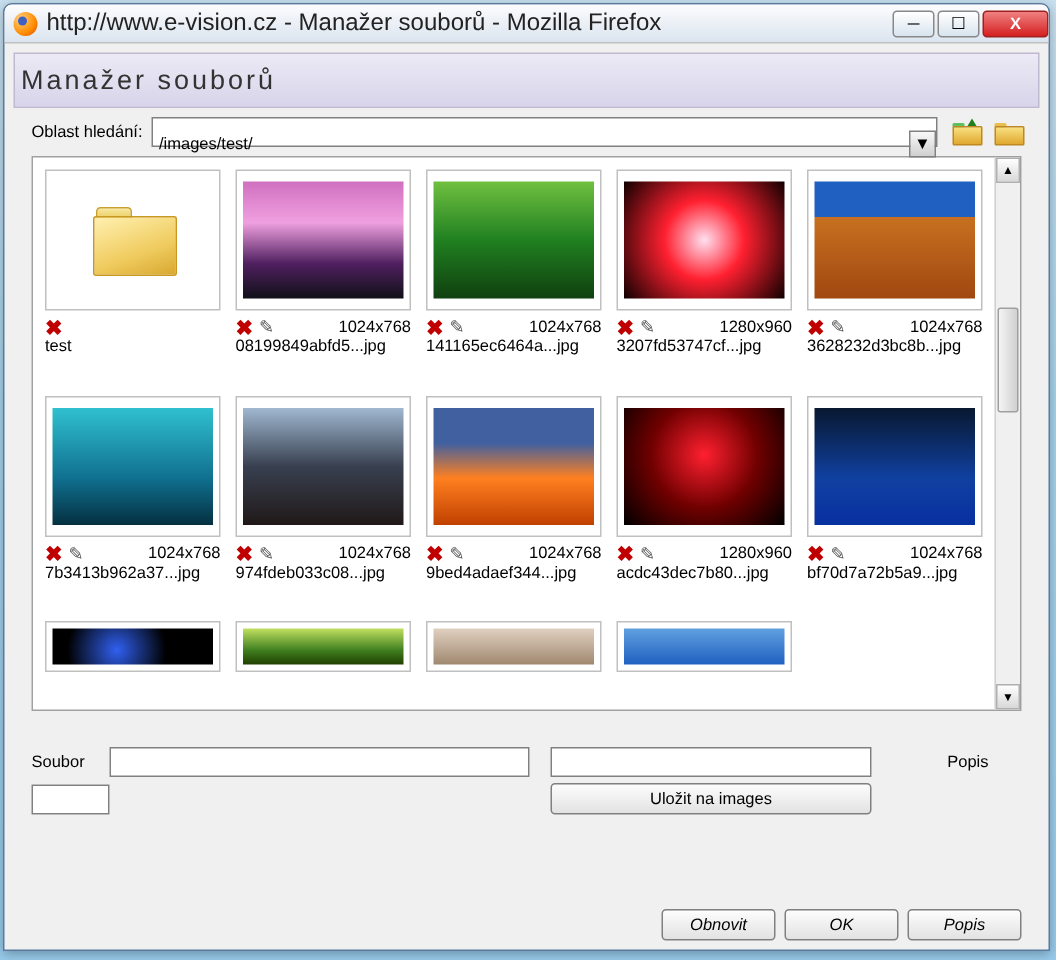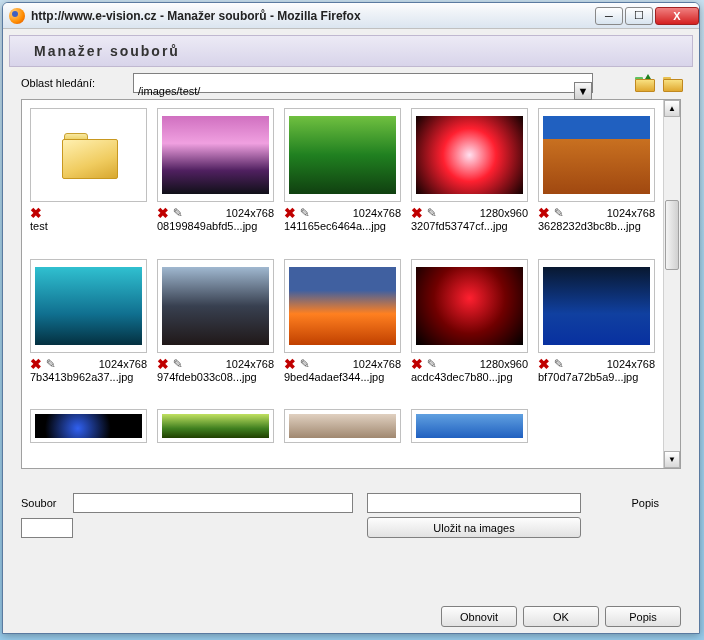--- a/index.html
+++ b/index.html
@@ -43,22 +43,21 @@
     content: "";
     position: absolute;
     top: 3px; left: 3px;
     width: 6px; height: 6px;
     border-radius: 50%;
     background: #4060c0;
   }
   .titlebar-text {
     flex: 1;
     color: #222;
-    font-size: 12px;
-    font-weight: bold;
+    font-size: 16px;
   }
   .winbtns { display: flex; }
   .winbtn {
     width: 28px; height: 18px;
     margin-left: 2px;
     border: 1px solid #888;
     border-radius: 3px;
     background: linear-gradient(180deg, #fff, #d8e4ef);
     display: flex; align-items: center; justify-content: center;
     font-size: 11px;
@@ -68,37 +67,36 @@
     width: 44px;
     background: linear-gradient(180deg, #f08080, #d42020);
     border-color: #a02020;
     color: #fff;
     font-weight: bold;
   }
   .header {
     background: linear-gradient(180deg, #eceaf5, #d8d4ea);
     border: 1px solid #c0b8d0;
     margin: 6px;
-    padding: 7px 24px;
-    font-size: 14px;
-    font-weight: bold;
+    padding: 7px 4px;
+    font-size: 18px;
+    font-weight: normal;
     letter-spacing: 2px;
     color: #333;
   }
   .content {
     flex: 1;
     margin: 0 18px 6px 18px;
     display: flex;
     flex-direction: column;
   }
   .pathrow {
     display: flex;
     align-items: center;
     margin-bottom: 6px;
-    gap: 32px;
   }
   .pathrow label { margin-right: 6px; }
   .pathsel {
     flex: 1;
     display: flex;
     align-items: center;
     border: 1px solid #808080;
     background: #fff;
     height: 20px;
     padding: 15px 0 0 4px;
@@ -277,21 +275,21 @@
     font-size: 11px;
     cursor: pointer;
     padding: 0 8px;
   }
   .footer-btns {
     display: flex;
     justify-content: flex-end;
     gap: 6px;
     padding: 6px 18px;
   }
-  .footer-btns .btn { min-width: 76px; }
+  .footer-btns .btn { min-width: 76px; font-style: italic; }
   .status {
     height: 22px;
     border-top: 1px solid #c0c0c0;
     background: linear-gradient(180deg, #f8f8f8, #e8e8e8);
     padding: 3px 8px;
     color: #333;
   }
   
   .g-sunset { background: linear-gradient(180deg,#d070c0,#f0a0e0 35%,#502060 70%,#101018);}
   .g-forest { background: linear-gradient(180deg,#70c040,#208020 50%,#104010);}

